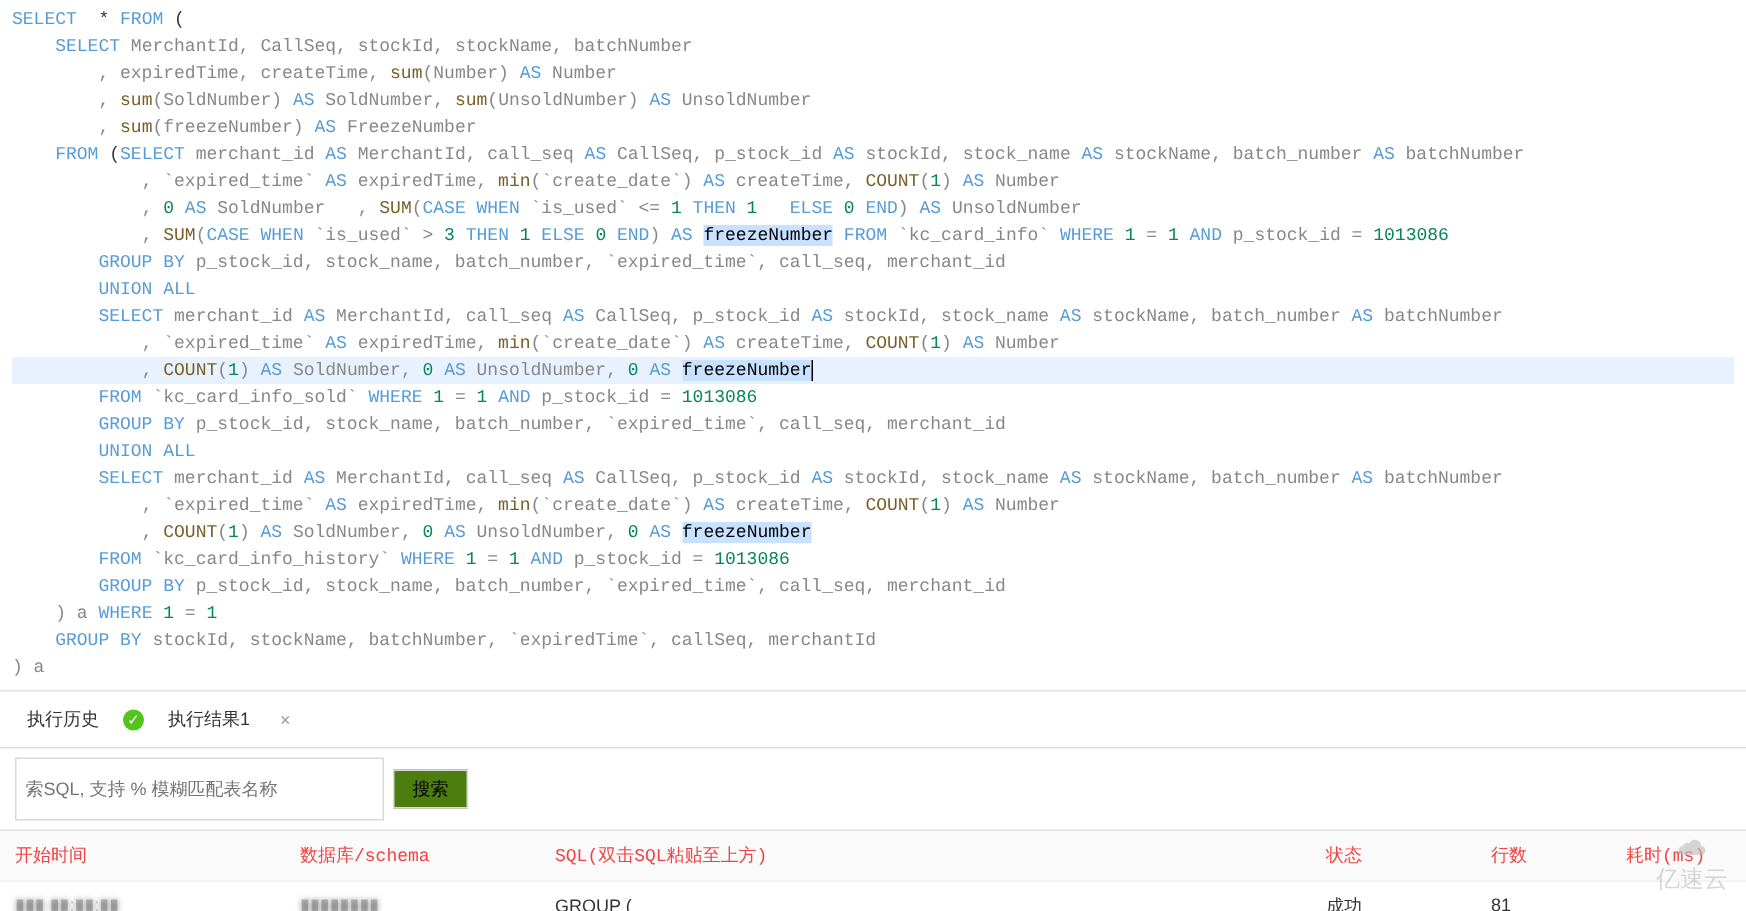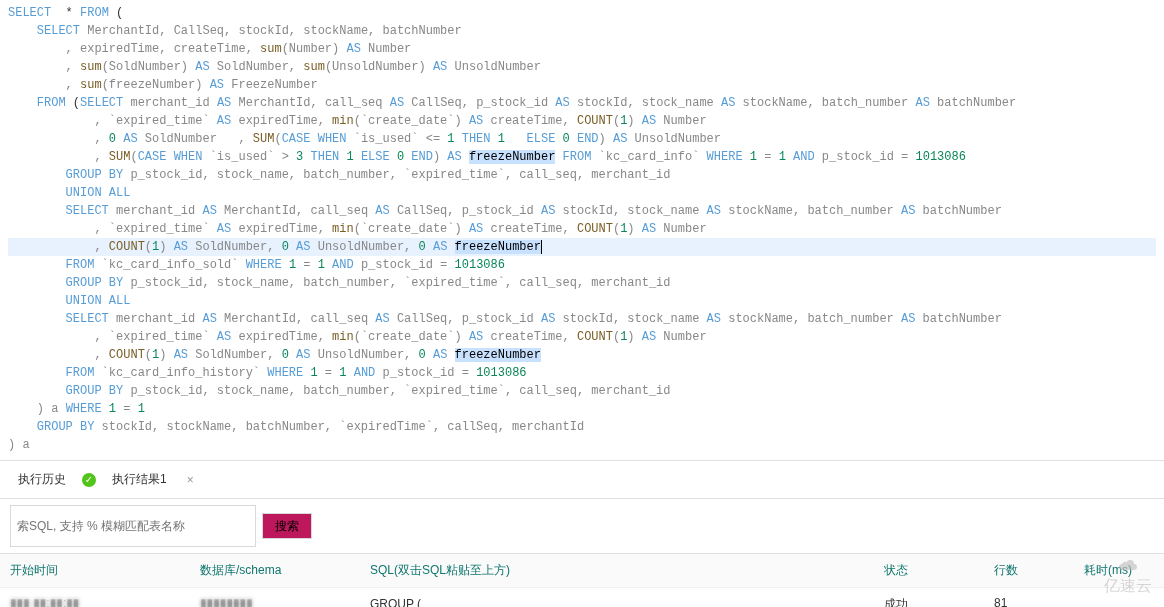--- a/index.html
+++ b/index.html
@@ -18,25 +18,25 @@
 .t-active { color: #000; background: #c8e1ff; }
 
 .bottom-panel { border-top: 1px solid #e0e0e0; }
 .tabs-bar { display: flex; align-items: center; gap: 8px; padding: 6px 10px; border-bottom: 1px solid #e0e0e0; font-family: "Microsoft YaHei", Arial, sans-serif; font-size: 12px; text-align: center; }
 .tab { padding: 4px 8px; cursor: pointer; color: #333; }
 .success-icon { width: 14px; height: 14px; border-radius: 50%; background: #52c41a; color: #fff; display: inline-flex; align-items: center; justify-content: center; font-size: 10px; }
 .close-icon { color: #999; font-size: 12px; padding: 0 4px; cursor: pointer; }
 
 .search-row { display: flex; gap: 6px; padding: 6px 10px; border-bottom: 1px solid #e0e0e0; font-family: "Microsoft YaHei", Arial, sans-serif; font-size: 12px; align-items: center; }
 .search-input { height: 24px; width: 246px; border: 1px solid #d9d9d9; padding: 20px 6px; font-size: 12px; }
-.search-btn { height: 26px; padding: 0 12px; background: #be185d; border: 1px solid #d9d9d9; cursor: pointer; font-size: 12px; }
+.search-btn { height: 26px; padding: 0 12px; background: #4d7c0f; border: 1px solid #d9d9d9; cursor: pointer; font-size: 12px; }
 
 .grid { width: 100%; table-layout: fixed; border-collapse: collapse; font-family: "Microsoft YaHei", Arial, sans-serif; font-size: 12px; }
 .grid th, .grid td { text-align: left; padding: 8px 10px; border-bottom: 1px solid #f0f0f0; vertical-align: top; }
-.grid th { background: #fafafa; color: #0f766e; font-weight: 500; }
+.grid th { background: #fafafa; color: #ef4444; font-weight: 500; font-family: Liberation Mono, monospace; }
 .sql-cell { color: #333; line-height: 16px; font-family: Arial, sans-serif; }
 .blur { color: rgba(0,0,0,0.22); text-shadow: 0 0 4px rgba(0,0,0,0.35); user-select: none; }
 
 .watermark { position: absolute; right: 12px; bottom: 10px; display: flex; align-items: center; gap: 4px; color: #bcbcbc; font-family: Arial, sans-serif; font-size: 16px; opacity: 0.6; flex-direction: column; }
 .watermark svg { fill: #bcbcbc; }
 </style>
 </head>
 <body>
 
 <div class="editor-area" id="editor">

